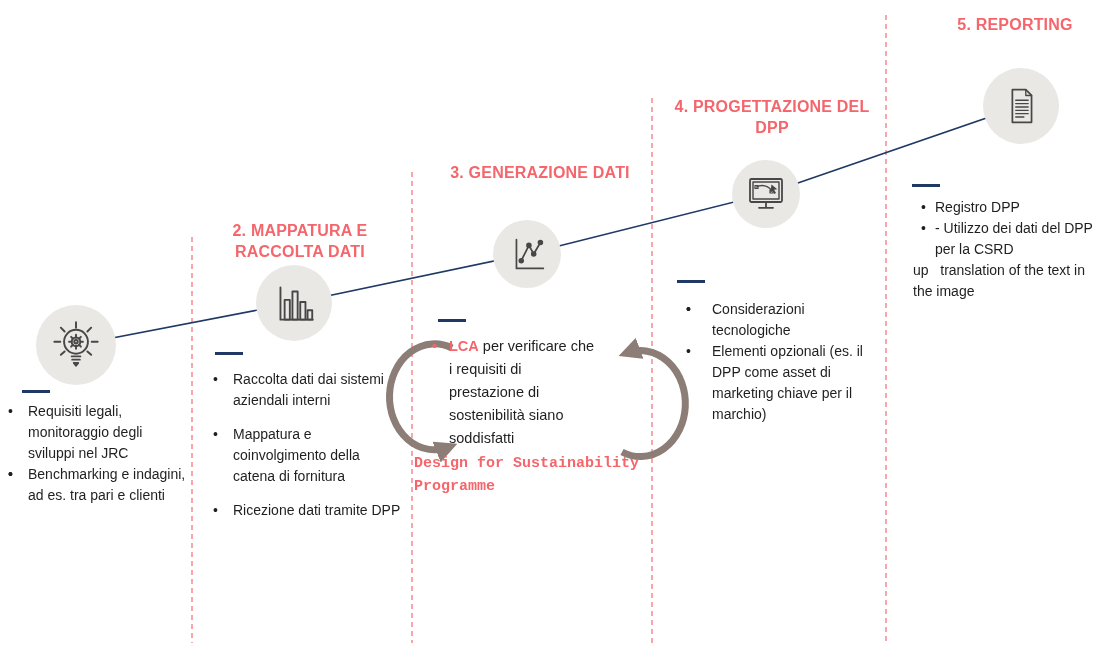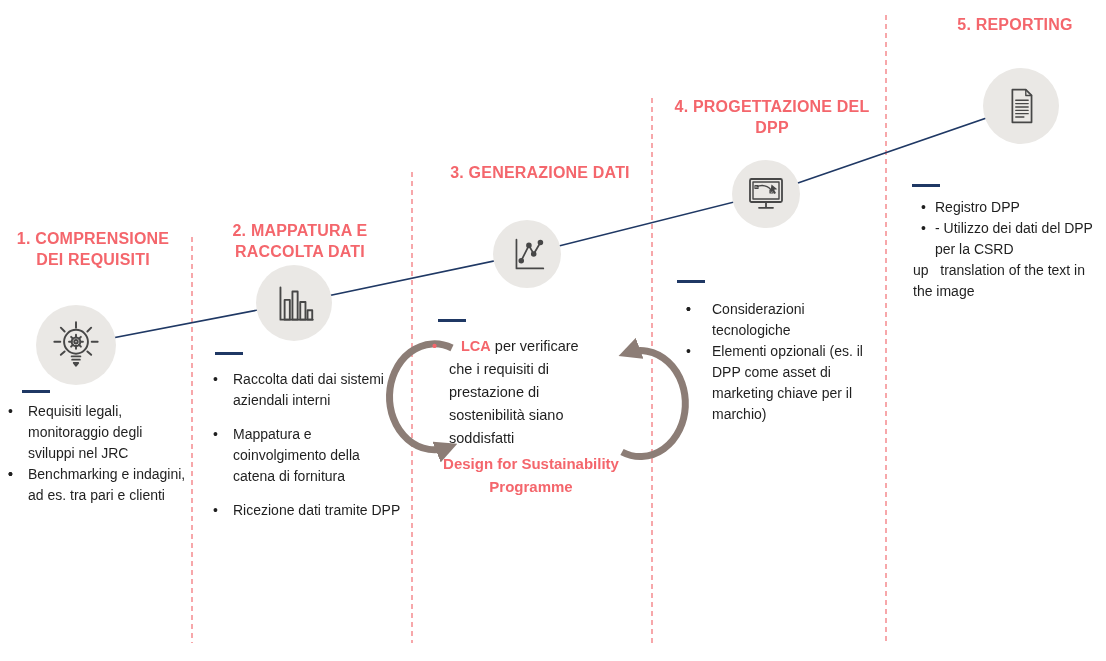--- a/index.html
+++ b/index.html
@@ -42,24 +42,24 @@
   .l4{left:680px;top:299px;width:184px;}
   .l4 li{padding-left:32px;}
   .l4 .mk{left:6px;}
   .l5{left:913px;top:197px;width:194px;}
   .l5 li{padding-left:22px;}
   .l5 .mk{left:8px;}
   .plain-line{position:relative;padding-left:0 !important;white-space:pre-wrap;}
   .s3-bullet{position:absolute;z-index:2;left:432px;top:335px;width:168px;font-size:14.5px;line-height:23px;}
   .s3-bullet .mk{position:absolute;left:0;top:0;color:#f4666c;font-weight:700;}
   .s3-bullet .body{display:block;padding-left:17px;}
-  .hl{color:#f4666c;font-weight:700;margin-left:12px;}
+  .hl{color:#f4666c;font-weight:700;}
   .s3-footer{
-    position:absolute;z-index:2;left:414px;top:452px;width:234px;text-align:center;
-    font-size:15px;line-height:23px;font-weight:700;color:#f4666c;
+    position:absolute;z-index:2;left:414px;top:452px;width:234px;
+    font-size:15px;line-height:23px;font-weight:700;color:#f4666c;font-family:Liberation Mono, monospace;
   }
 </style>
 </head>
 <body>
 
 <div class="canvas">
 
   <svg class="bg-svg" width="1106" height="661" viewBox="0 0 1106 661">
     <defs>
       <marker id="ah" viewBox="0 0 10 10" refX="6" refY="5" markerWidth="3.2" markerHeight="3.2" orient="auto" markerUnits="strokeWidth">
@@ -72,21 +72,20 @@
       <line x1="652" y1="98" x2="652" y2="643"></line>
       <line x1="886" y1="15" x2="886" y2="643"></line>
     </g>
     <polyline points="76,345 294,303 527,254 766,194 1021,106" fill="none" stroke="#1f3864" stroke-width="1.6"></polyline>
     <g stroke="#8c7d76" stroke-width="7" fill="none">
       <path d="M 452 348 A 45 53 0 1 0 449 447" marker-end="url(#ah)"></path>
       <path d="M 622 452 A 45 53 0 1 0 627 353" marker-end="url(#ah)"></path>
     </g>
   </svg>
 
-  <h2 class="stage-title t1">1. COMPRENSIONE DEI REQUISITI</h2>
   <h2 class="stage-title t2">2. MAPPATURA E RACCOLTA DATI</h2>
   <h2 class="stage-title t3">3. GENERAZIONE DATI</h2>
   <h2 class="stage-title t4">4. PROGETTAZIONE DEL DPP</h2>
   <h2 class="stage-title t5">5. REPORTING</h2>
 
   <div class="icon-circle c1">
     <svg width="52" height="52" viewBox="0 0 48 48">
       <line x1="24" y1="3" x2="24" y2="8"></line>
       <line x1="10" y1="8" x2="13.5" y2="11.5"></line>
       <line x1="38" y1="8" x2="34.5" y2="11.5"></line>

